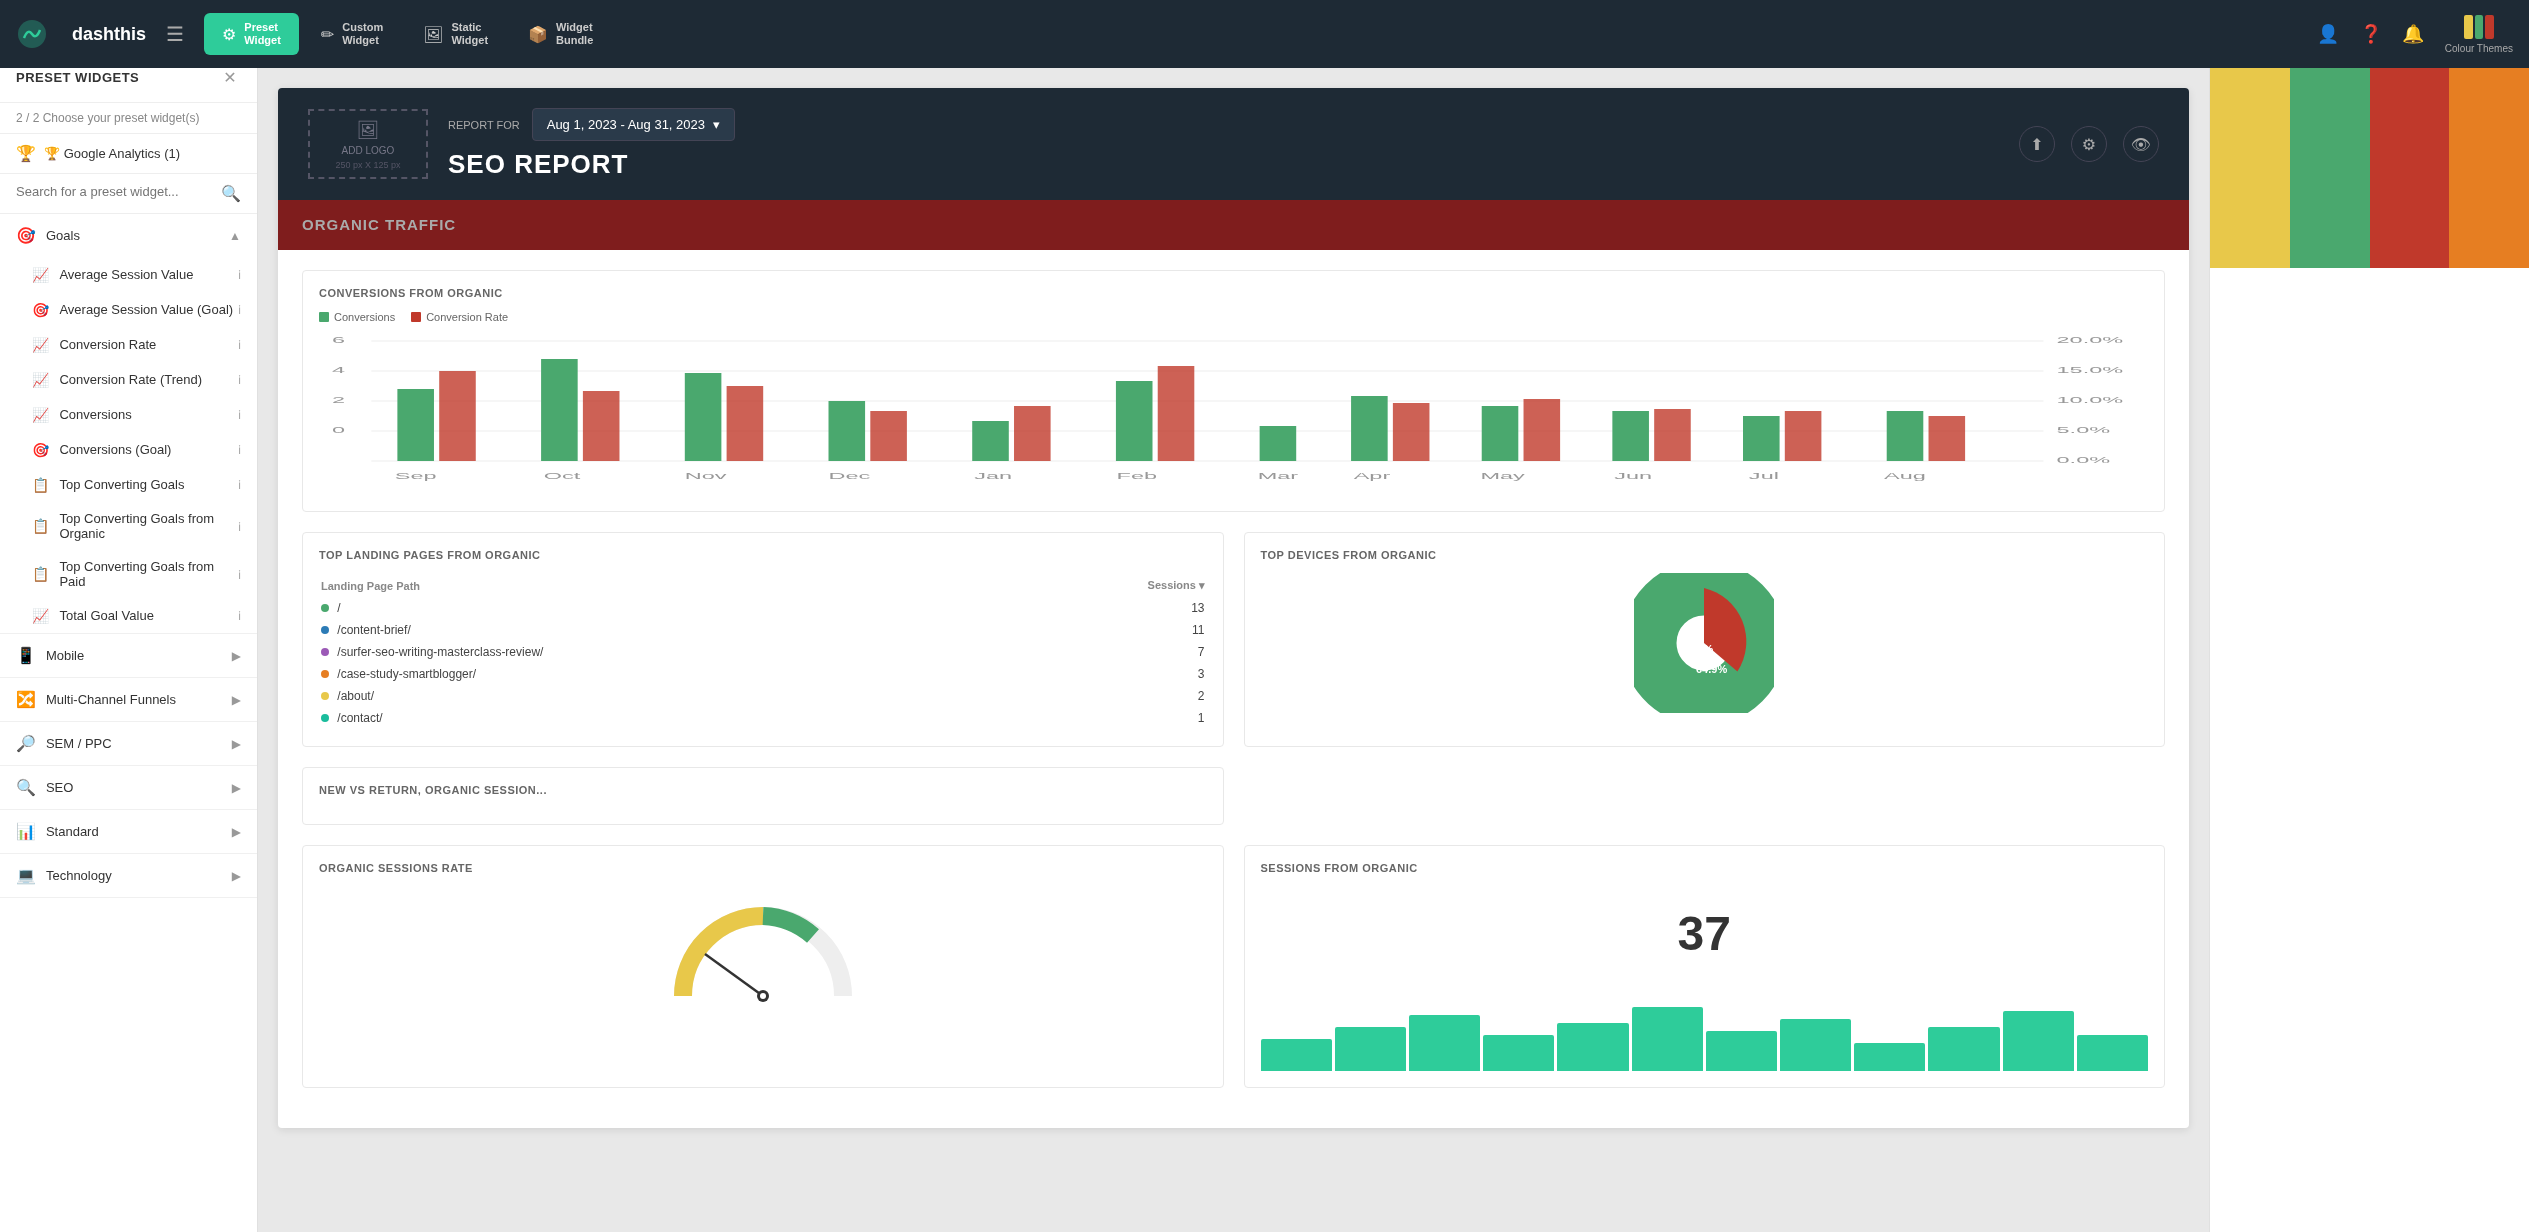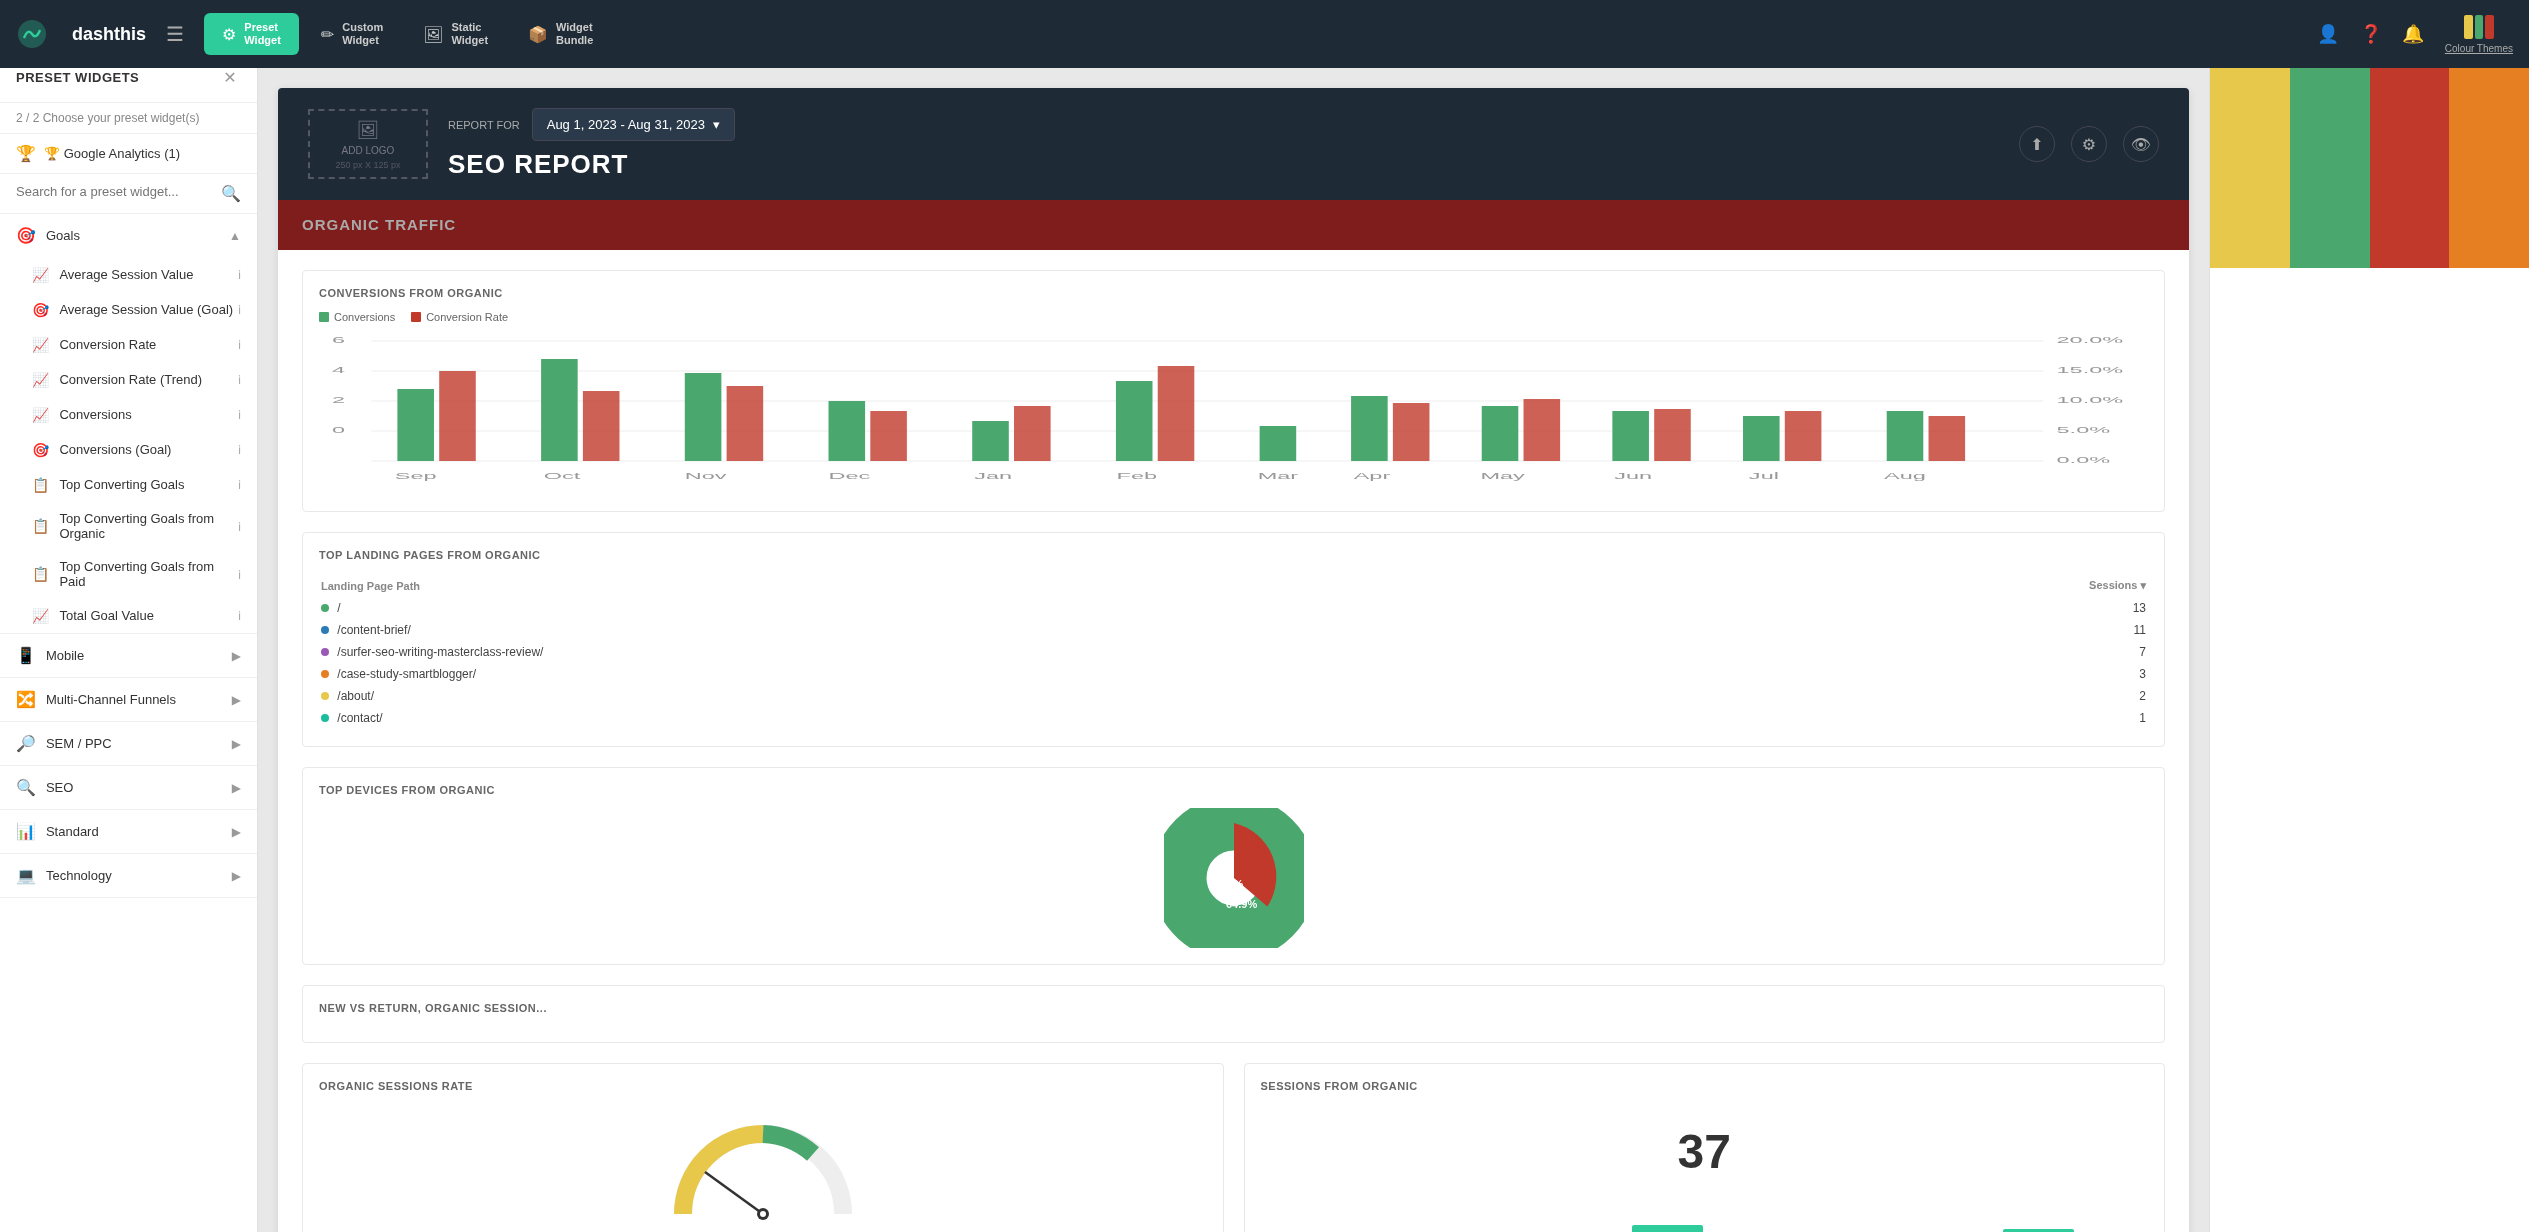--- a/index.html
+++ b/index.html
@@ -70,21 +70,20 @@
       cursor: pointer;
     }
     .colour-themes-btn {
       display: flex;
       flex-direction: column;
       align-items: center;
       gap: 4px;
       cursor: pointer;
       color: #aaa;
       font-size: 10px;
-      text-decoration: underline;
     }
     .colour-themes-icon {
       width: 30px;
       height: 24px;
       display: flex;
       gap: 2px;
     }
     .colour-swatch {
       flex: 1;
       border-radius: 2px;
@@ -330,21 +329,21 @@
       font-size: 11px;
       color: #666;
     }
     .legend-dot {
       width: 10px;
       height: 10px;
       border-radius: 1px;
     }
     .grid-row {
       display: grid;
-      grid-template-columns: 1fr;
+      grid-template-columns: 1fr 1fr;
       gap: 20px;
       margin-bottom: 20px;
     }
     .grid-row-2 {
       display: grid;
       grid-template-columns: 1fr 1fr;
       gap: 20px;
       margin-bottom: 20px;
     }
     .widget-box {

